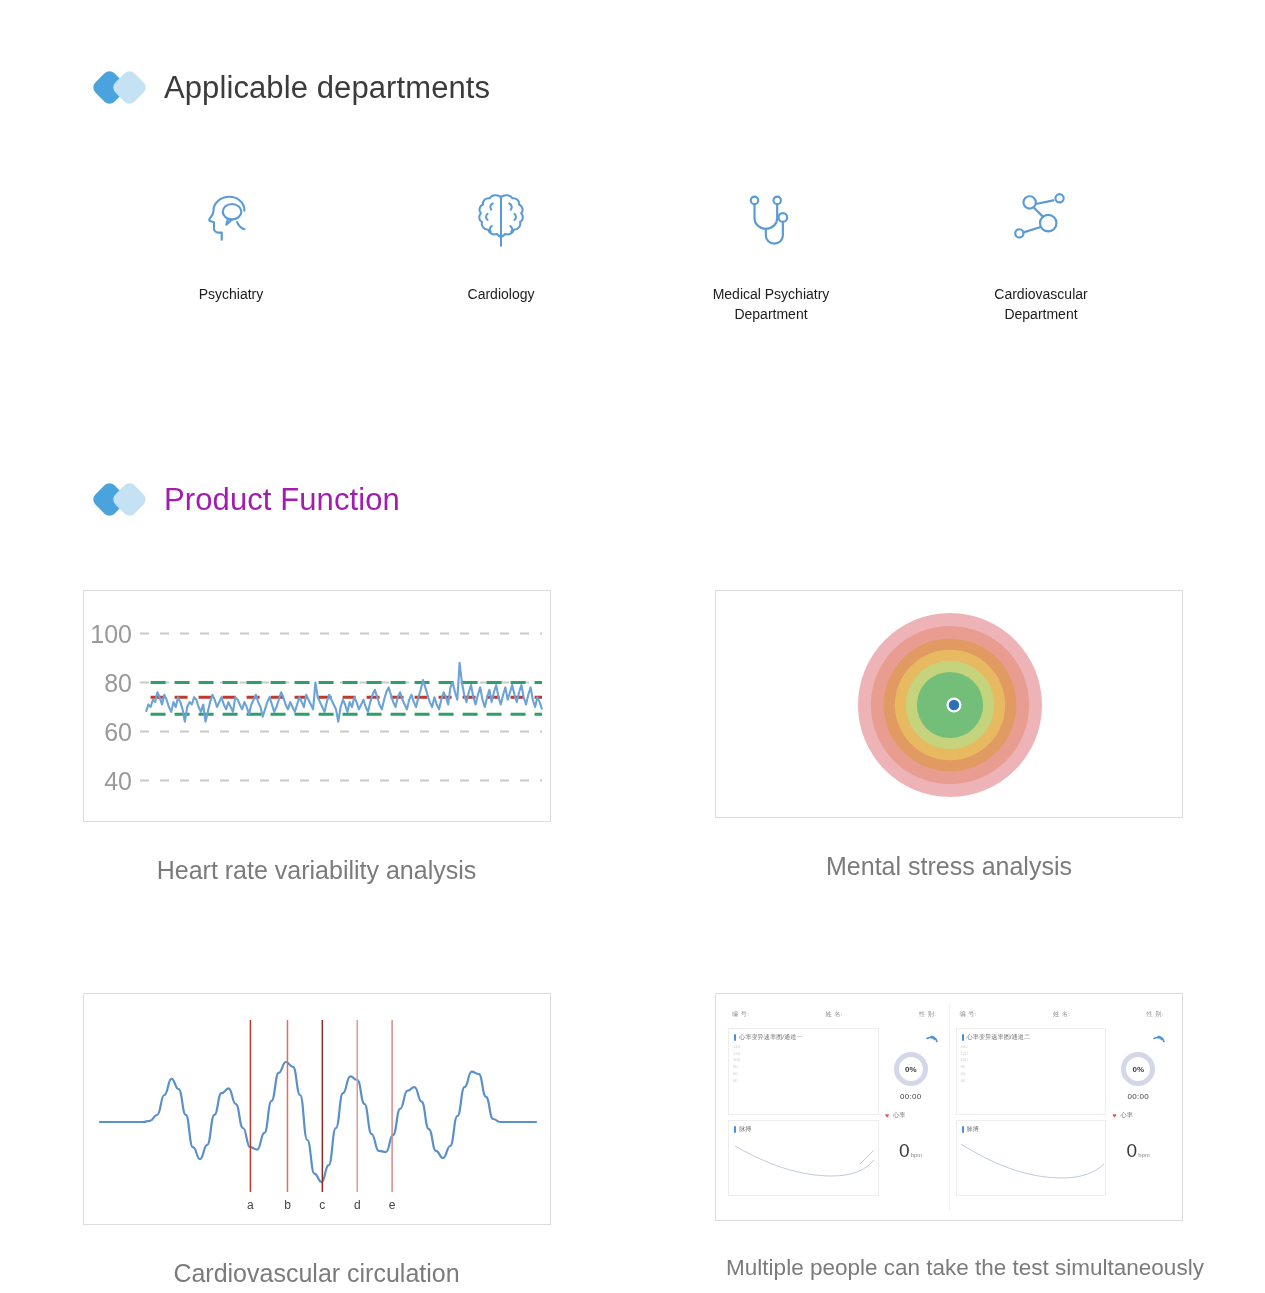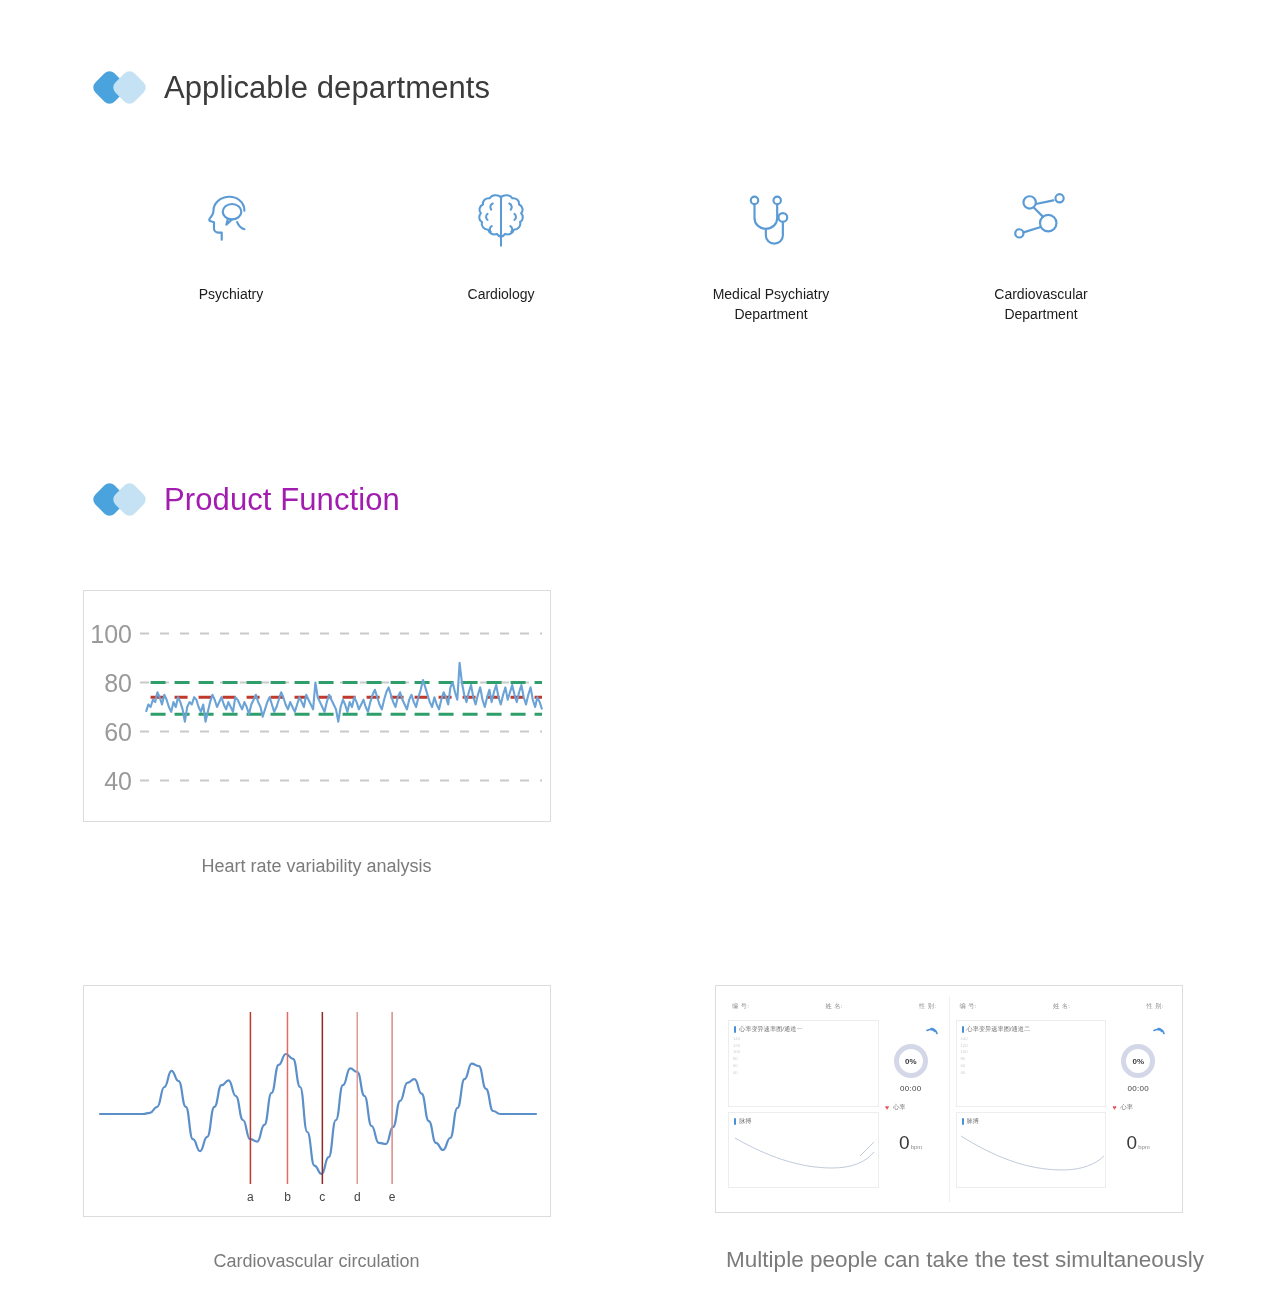--- a/index.html
+++ b/index.html
@@ -45,21 +45,21 @@
   .func-cell.left  { width: 633px; }
   .func-cell.right { width: 632px; }
 
   .func-panel { background:#fff; border: 1px solid #dcdcdc; position: relative;
                 overflow: hidden; }
   .panel-a { width: 468px; height: 232px; }
   .panel-b { width: 468px; height: 228px; }
   .panel-c { width: 468px; height: 232px; }
   .panel-d { width: 468px; height: 228px; }
 
-  .func-caption { margin-top: 34px; font-size: 18px; color: #7b7b7b;
+  .func-caption { margin-top: 34px; font-size: 25px; color: #7b7b7b;
                   font-weight: 400; white-space: nowrap; }
   .func-caption.wide { font-size: 22.5px; }
 
   .row-gap { height: 108px; }
 
   
   .dash { display: flex; width: 100%; height: 100%; background: #fff; padding: 10px 6px; }
   .dash-half { flex: 1 1 0; padding: 4px 6px; position: relative; }
   .dash-half + .dash-half { border-left: 1px solid #f0f0f0; }
   .dash-topbar { display: flex; justify-content: space-between;
@@ -191,20 +191,35 @@
             <text x="48" y="198.5" text-anchor="end" font-size="25" fill="#9a9a9a" font-family="&quot;Liberation Sans&quot;, sans-serif">40</text>
             <line x1="66.57803468208093" x2="458" y1="91.5" y2="91.5" stroke="#2e9e6b" stroke-width="3" stroke-dasharray="15 9"></line>
             <line x1="66.57803468208093" x2="458" y1="106.2" y2="106.2" stroke="#c0392b" stroke-width="3" stroke-dasharray="13 11"></line>
             <line x1="66.57803468208093" x2="458" y1="123.35" y2="123.35" stroke="#2e9e6b" stroke-width="3" stroke-dasharray="15 9"></line>
             <path d="M62.0 120.9 L64.3 113.5 L66.6 116.0 L68.9 108.7 L71.2 111.1 L73.4 101.3 L75.7 106.2 L78.0 113.5 L80.3 103.8 L82.6 108.7 L84.9 116.0 L87.2 120.9 L89.5 111.1 L91.8 116.0 L94.0 106.2 L96.3 111.1 L98.6 118.4 L100.9 130.7 L103.2 116.0 L105.5 111.1 L107.8 113.5 L110.1 106.2 L112.4 108.7 L114.6 116.0 L116.9 120.9 L119.2 113.5 L121.5 130.7 L123.8 120.9 L126.1 111.1 L128.4 103.8 L130.7 108.7 L133.0 116.0 L135.2 111.1 L137.5 106.2 L139.8 113.5 L142.1 118.4 L144.4 111.1 L146.7 116.0 L149.0 120.9 L151.3 106.2 L153.6 108.7 L155.8 113.5 L158.1 118.4 L160.4 111.1 L162.7 116.0 L165.0 123.3 L167.3 113.5 L169.6 108.7 L171.9 103.8 L174.2 111.1 L176.5 116.0 L178.7 125.8 L181.0 118.4 L183.3 111.1 L185.6 106.2 L187.9 113.5 L190.2 120.9 L192.5 116.0 L194.8 108.7 L197.1 101.3 L199.3 106.2 L201.6 113.5 L203.9 118.4 L206.2 111.1 L208.5 116.0 L210.8 120.9 L213.1 113.5 L215.4 106.2 L217.7 111.1 L219.9 116.0 L222.2 103.8 L224.5 108.7 L226.8 113.5 L229.1 118.4 L231.4 91.5 L233.7 106.2 L236.0 111.1 L238.3 116.0 L240.5 120.9 L242.8 111.1 L245.1 103.8 L247.4 108.7 L249.7 113.5 L252.0 118.4 L254.3 130.7 L256.6 116.0 L258.9 108.7 L261.1 113.5 L263.4 120.9 L265.7 111.1 L268.0 116.0 L270.3 106.2 L272.6 111.1 L274.9 118.4 L277.2 113.5 L279.5 108.7 L281.7 116.0 L284.0 120.9 L286.3 111.1 L288.6 103.8 L290.9 98.8 L293.2 106.2 L295.5 113.5 L297.8 118.4 L300.1 108.7 L302.3 101.3 L304.6 96.4 L306.9 103.8 L309.2 111.1 L311.5 116.0 L313.8 106.2 L316.1 101.3 L318.4 108.7 L320.7 113.5 L322.9 118.4 L325.2 108.7 L327.5 103.8 L329.8 111.1 L332.1 116.0 L334.4 106.2 L336.7 98.8 L339.0 89.0 L341.3 96.4 L343.5 103.8 L345.8 111.1 L348.1 116.0 L350.4 106.2 L352.7 113.5 L355.0 118.4 L357.3 108.7 L359.6 101.3 L361.9 106.2 L364.2 113.5 L366.4 96.4 L368.7 91.5 L371.0 101.3 L373.3 108.7 L375.6 71.9 L377.9 91.5 L380.2 103.8 L382.5 111.1 L384.8 101.3 L387.0 94.0 L389.3 106.2 L391.6 113.5 L393.9 103.8 L396.2 96.4 L398.5 108.7 L400.8 116.0 L403.1 106.2 L405.4 98.8 L407.6 111.1 L409.9 101.3 L412.2 94.0 L414.5 106.2 L416.8 113.5 L419.1 103.8 L421.4 96.4 L423.7 108.7 L426.0 101.3 L428.2 94.0 L430.5 103.8 L432.8 111.1 L435.1 101.3 L437.4 94.0 L439.7 106.2 L442.0 113.5 L444.3 103.8 L446.6 96.4 L448.8 108.7 L451.1 116.0 L453.4 106.2 L455.7 111.1 L458.0 118.4 " fill="none" stroke="#6ba3d6" stroke-width="2.1" stroke-linejoin="round"></path>
           </svg>
       </div>
       <div class="func-caption" style="color: rgb(123, 123, 123);">Heart rate variability analysis</div>
     </div>
 
+    <div class="func-cell right">
+      <div class="func-panel panel-b">
+        <svg id="stress-svg" width="468" height="228" viewBox="0 0 468 228">
+            <circle cx="234" cy="114" r="92" fill="#edadb0" opacity="0.93"></circle>
+            <circle cx="234" cy="114" r="79.12" fill="#e89a8d" opacity="0.93"></circle>
+            <circle cx="234" cy="114" r="66.24" fill="#e09a5e" opacity="0.93"></circle>
+            <circle cx="234" cy="114" r="55.2" fill="#e7bb61" opacity="0.93"></circle>
+            <circle cx="234" cy="114" r="44.16" fill="#c2d57e" opacity="0.93"></circle>
+            <circle cx="234" cy="114" r="33.12" fill="#6dbd78" opacity="0.93"></circle>
+            <circle cx="237.9744" cy="114" r="7.5" fill="#ffffff"></circle>
+            <circle cx="237.9744" cy="114" r="5.2" fill="#2f6fb5"></circle>
+          </svg>
+      </div>
+      <div class="func-caption" style="color: rgb(123, 123, 123);">Mental stress analysis</div>
+    </div>
   </div>
 
   <div class="row-gap"></div>
 
   <div class="func-row">
 
     <div class="func-cell left">
       <div class="func-panel panel-c">
         <svg id="wave-svg" width="468" height="232" viewBox="0 0 468 232">
             <path d="M16.0 128.0 C19.6 128.0, 19.6 128.0, 23.1 128.0 C26.7 128.0, 26.7 128.0, 30.3 128.0 C33.9 128.0, 33.9 128.0, 37.4 128.0 C41.0 128.0, 41.0 128.0, 44.6 128.0 C48.2 128.0, 48.2 128.0, 51.7 128.0 C55.3 128.0, 55.3 128.0, 58.9 128.0 C62.5 128.0, 62.5 126.8, 66.0 126.8 C69.6 126.8, 69.6 120.8, 73.2 120.8 C76.8 120.8, 76.8 101.0, 80.3 101.0 C83.9 101.0, 83.9 84.8, 87.5 84.8 C91.0 84.8, 91.0 95.0, 94.6 95.0 C98.2 95.0, 98.2 120.8, 101.8 120.8 C105.3 120.8, 105.3 153.2, 108.9 153.2 C112.5 153.2, 112.5 165.2, 116.1 165.2 C119.6 165.2, 119.6 150.8, 123.2 150.8 C126.8 150.8, 126.8 120.8, 130.4 120.8 C133.9 120.8, 133.9 99.2, 137.5 99.2 C141.1 99.2, 141.1 94.4, 144.7 94.4 C148.2 94.4, 148.2 110.0, 151.8 110.0 C155.4 110.0, 155.4 134.0, 159.0 134.0 C162.5 134.0, 162.5 153.2, 166.1 153.2 C169.7 153.2, 169.7 155.6, 173.2 155.6 C176.8 155.6, 176.8 138.8, 180.4 138.8 C184.0 138.8, 184.0 107.0, 187.5 107.0 C191.1 107.0, 191.1 78.8, 194.7 78.8 C198.3 78.8, 198.3 68.0, 201.8 68.0 C205.4 68.0, 205.4 72.8, 209.0 72.8 C212.6 72.8, 212.6 101.0, 216.1 101.0 C219.7 101.0, 219.7 146.0, 223.3 146.0 C226.9 146.0, 226.9 179.6, 230.4 179.6 C234.0 179.6, 234.0 188.0, 237.6 188.0 C241.1 188.0, 241.1 171.2, 244.7 171.2 C248.3 171.2, 248.3 134.0, 251.9 134.0 C255.4 134.0, 255.4 99.2, 259.0 99.2 C262.6 99.2, 262.6 82.4, 266.2 82.4 C269.7 82.4, 269.7 86.0, 273.3 86.0 C276.9 86.0, 276.9 110.0, 280.5 110.0 C284.0 110.0, 284.0 140.0, 287.6 140.0 C291.2 140.0, 291.2 156.8, 294.8 156.8 C298.3 156.8, 298.3 158.0, 301.9 158.0 C305.5 158.0, 305.5 141.2, 309.0 141.2 C312.6 141.2, 312.6 114.8, 316.2 114.8 C319.8 114.8, 319.8 96.8, 323.3 96.8 C326.9 96.8, 326.9 93.2, 330.5 93.2 C334.1 93.2, 334.1 107.6, 337.6 107.6 C341.2 107.6, 341.2 135.2, 344.8 135.2 C348.4 135.2, 348.4 156.8, 351.9 156.8 C355.5 156.8, 355.5 164.0, 359.1 164.0 C362.7 164.0, 362.7 152.0, 366.2 152.0 C369.8 152.0, 369.8 122.0, 373.4 122.0 C377.0 122.0, 377.0 93.2, 380.5 93.2 C384.1 93.2, 384.1 77.6, 387.7 77.6 C391.2 77.6, 391.2 80.0, 394.8 80.0 C398.4 80.0, 398.4 102.8, 402.0 102.8 C405.5 102.8, 405.5 125.0, 409.1 125.0 C412.7 125.0, 412.7 128.0, 416.3 128.0 C419.8 128.0, 419.8 128.0, 423.4 128.0 C427.0 128.0, 427.0 128.0, 430.6 128.0 C434.1 128.0, 434.1 128.0, 437.7 128.0 C441.3 128.0, 441.3 128.0, 444.9 128.0 C448.4 128.0, 448.4 128.0, 452.0 128.0" fill="none" stroke="#5b8fc9" stroke-width="2.2" stroke-linecap="round"></path>

